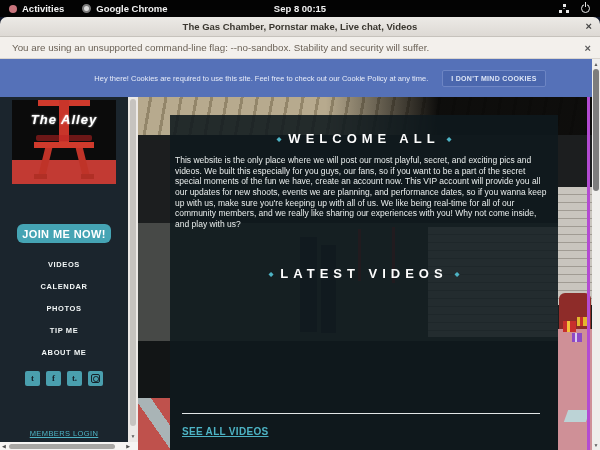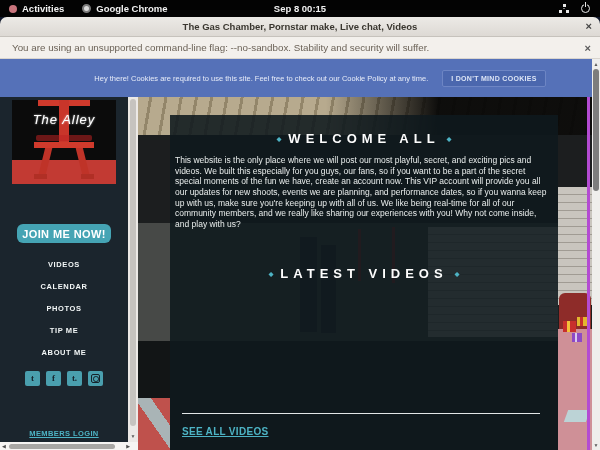--- a/index.html
+++ b/index.html
@@ -75,31 +75,31 @@
   .logo { position:relative; margin:3px auto 0; width:104px; height:84px; background:#0b0b0b; overflow:hidden; cursor:pointer; }
   .logo .floor { position:absolute; bottom:0; left:0; right:0; height:24px; background:#c23a33; }
   .logo .ttop { position:absolute; top:0; left:26px; width:52px; height:6px; background:#d03a2c; }
   .logo .post { position:absolute; top:0; left:47px; width:10px; height:46px; background:#c9352a; }
   .logo .cross { position:absolute; top:42px; left:22px; width:60px; height:6px; background:#d03a2c; }
   .logo .leg { position:absolute; top:46px; width:7px; height:30px; background:#bf3328; }
   .logo .leg.l { left:30px; transform:rotate(14deg); }
   .logo .leg.r { right:30px; transform:rotate(-14deg); }
   .logo .foot { position:absolute; top:74px; width:13px; height:5px; background:#b02f25; }
   .logo .foot.l { left:22px; } .logo .foot.r { right:22px; }
-  .logo-title { position:absolute; top:12px; left:0; right:0; text-align:center; color:#fff; font-size:13px; font-weight:normal; font-style:italic; letter-spacing:1px; text-shadow:0 0 2px rgba(255,255,255,0.8); }
+  .logo-title { position:absolute; top:12px; left:0; right:0; text-align:center; color:#fff; font-size:13px; font-weight:bold; font-style:italic; letter-spacing:1px; text-shadow:0 0 2px rgba(255,255,255,0.8); }
   .logo-sub { position:absolute; top:27px; left:0; right:0; height:8px; text-align:center; }
   .logo-sub::after { content:""; display:inline-block; width:56px; height:6px; background:rgba(190,35,35,0.55); border-radius:2px; }
   .join-btn { display:block; margin:40px auto 0; width:94px; height:19px; background:#45a4b4; border:none; border-radius:6px; color:#fff; font-family:"Liberation Sans",sans-serif; font-size:11px; font-weight:bold; letter-spacing:0.4px; cursor:pointer; }
   .menu { margin-top:10px; }
   .menu-item { display:block; text-align:center; color:#f2f6f6; font-size:7.5px; font-weight:bold; letter-spacing:0.6px; padding:6.6px 0; cursor:pointer; }
   .social { margin-top:7px; display:flex; justify-content:center; gap:6px; }
   .soc { width:15px; height:15px; background:#4a9fae; border-radius:2px; color:#16222a; font-size:9px; font-weight:bold; display:flex; align-items:center; justify-content:center; cursor:pointer; font-family:"Liberation Serif",serif; }
   .insta-glyph { width:9px; height:9px; border:1.4px solid #16222a; border-radius:2px; position:relative; }
   .insta-glyph::after { content:""; position:absolute; top:1.3px; left:1.3px; width:3.6px; height:3.6px; border:1.2px solid #16222a; border-radius:50%; }
-  .members { position:absolute; bottom:4px; left:0; right:0; text-align:center; color:#4db3c4; font-size:7.5px; font-weight:bold; text-decoration:underline; letter-spacing:0.4px; cursor:pointer; }
+  .members { position:absolute; bottom:4px; left:0; right:0; text-align:center; color:#4db3c4; font-size:7.5px; font-weight:normal; text-decoration:underline; letter-spacing:0.4px; cursor:pointer; }
 
   .side-vscroll { position:absolute; left:128px; width:10px; top:0; bottom:8px; background:#ece9e6; }
   .side-vscroll .vthumb { position:absolute; left:2px; width:6px; top:2px; bottom:16px; background:#c6c3bf; border-radius:3px; }
   .side-vscroll .arr { position:absolute; bottom:3px; left:0; width:10px; text-align:center; font-size:5px; color:#5c5c5c; }
   .side-hscroll { position:absolute; left:0; width:138px; height:8px; bottom:0; background:#f6f4f2; }
   .side-hscroll .hthumb { position:absolute; top:1.5px; height:5px; left:9px; width:106px; background:#a9a7a4; border-radius:3px; }
   .side-hscroll .arr { position:absolute; top:0; font-size:5px; color:#4c4c4c; line-height:8px; }
   .side-hscroll .arr.lf { left:2px; } .side-hscroll .arr.rt { right:8px; }
 </style>
 </head>

